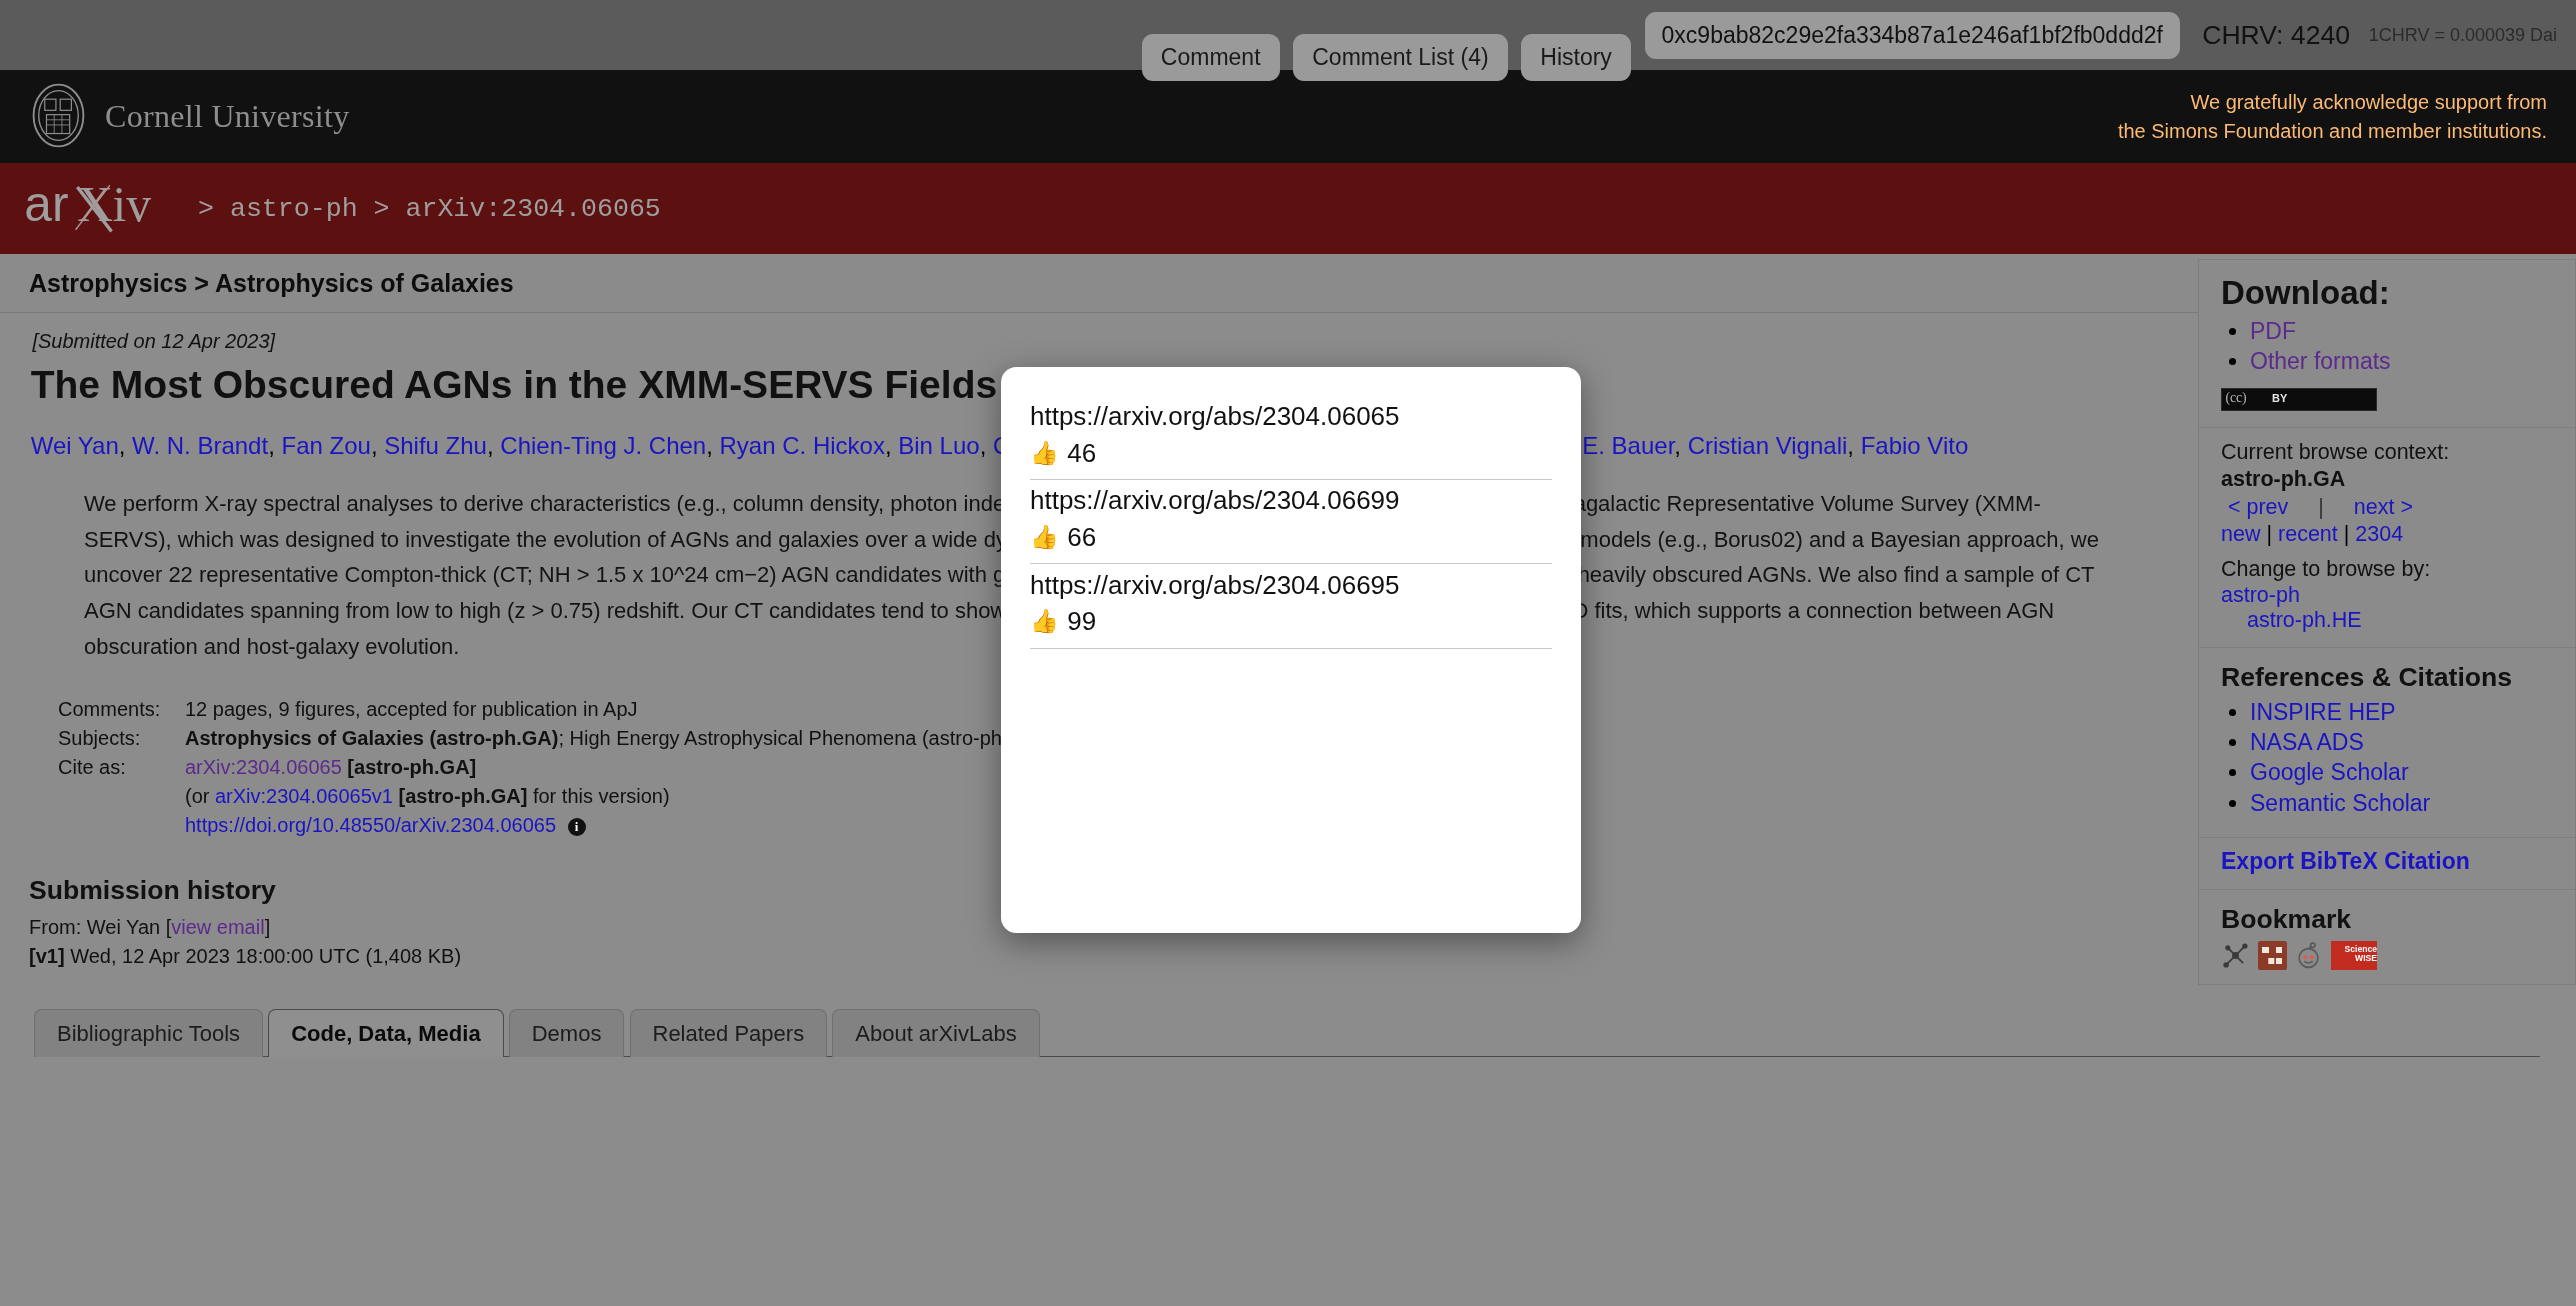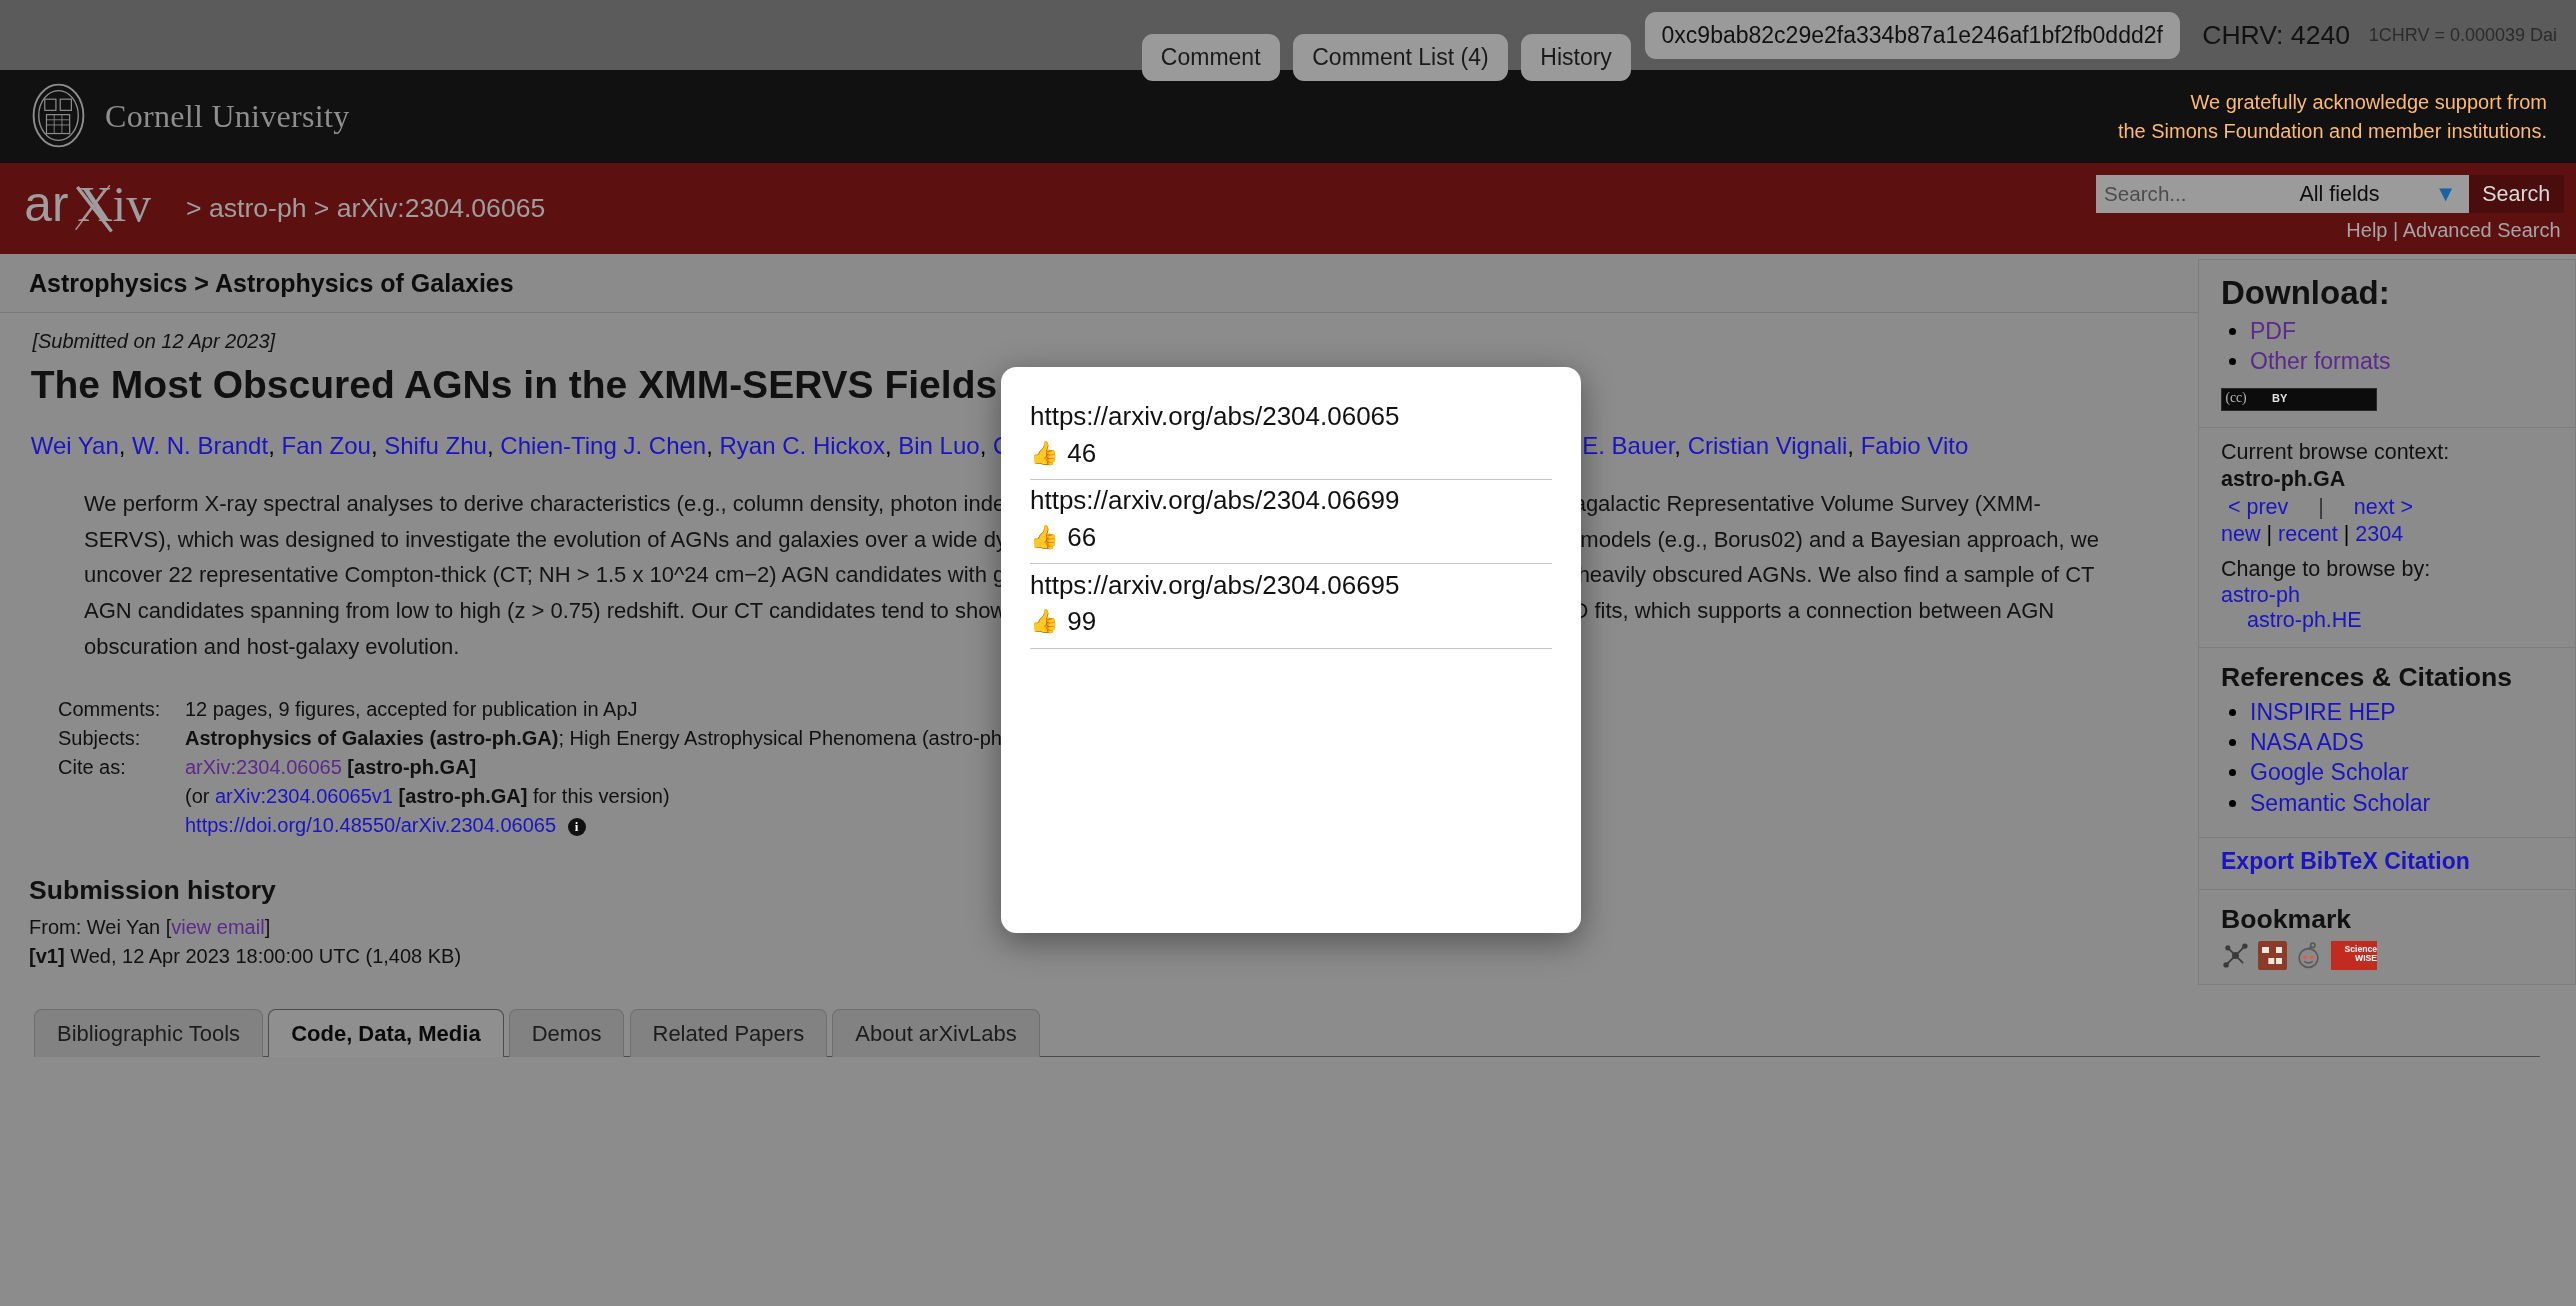--- a/index.html
+++ b/index.html
@@ -60,21 +60,21 @@
 
   
   .arxiv-bar {
     background:#5c1010;
     height: 91px;
     display:flex; align-items:center; justify-content:space-between;
     padding: 0 22px 0 24px;
     position: relative;
   }
   .arxiv-logo-wrap { display:flex; align-items:center; gap:0px; }
-  .arxiv-crumbs { color:#9e9e9e; font-size:26.6px; margin-left: 16px; white-space:nowrap;}
+  .arxiv-crumbs { color:#9e9e9e; font-size:26.6px; margin-left: 28px; white-space:nowrap;font-family:Liberation Mono, monospace;}
   .search-block { position:absolute; right: 12px; top: 12px; text-align:right;}
   .search-row { display:flex; align-items:stretch; height:38px; }
   .search-input {
     width: 197px; background:#9b9b9b; border:none; outline:none;
     font-size: 20.6px; color:#3a3a3a; padding: 0 8.6px;
     font-family:"Liberation Sans", sans-serif;
   }
   .search-input::placeholder{ color:#4c4c4c; }
   .search-select {
     width: 176px; background:#9b9b9b; border:none; outline:none;
@@ -222,37 +222,20 @@
       <span>
         <svg width="146" height="65" viewBox="0 0 170 76">
           <text x="0" y="54" font-family="Liberation Sans, sans-serif" font-size="58" fill="#9e9e9e">ar</text>
           <text x="62" y="54" font-family="Liberation Serif, serif" font-size="58" fill="#9e9e9e">X</text>
           <text x="103" y="54" font-family="Liberation Serif, serif" font-size="58" fill="#9e9e9e">iv</text>
           <line x1="60" y1="64" x2="100" y2="12" stroke="#b08f8f" stroke-width="1.6"></line>
           <line x1="62" y1="14" x2="102" y2="66" stroke="#9e9e9e" stroke-width="4"></line>
         </svg>
       </span>
       <span class="arxiv-crumbs">&gt; astro-ph &gt; arXiv:2304.06065</span>
-    </div>
-    <div class="search-block">
-      <div class="search-row">
-        <input class="search-input" placeholder="Search..." style="">
-        <div class="sel-wrap">
-          <select class="search-select">
-            <option>All fields</option>
-          </select>
-          <span class="sel-chev">▼</span>
-        </div>
-        <button class="search-btn">Search</button>
-      </div>
-      <div class="search-help">
-        <a class="side-link" style="color:#a5a5a5;text-decoration:none;">Help</a>
-        <span>|</span>
-        <a class="side-link" style="color:#a5a5a5;text-decoration:none;">Advanced Search</a>
-      </div>
     </div>
   </div>
 
   <div class="content">
     <div class="main-col">
       <div class="subject-bar">Astrophysics &gt; Astrophysics of Galaxies</div>
 
       <div class="abs-wrap">
         <div class="dateline">[Submitted on 12 Apr 2023]</div>
         <div class="paper-title">The Most Obscured AGNs in the XMM-SERVS Fields</div>

